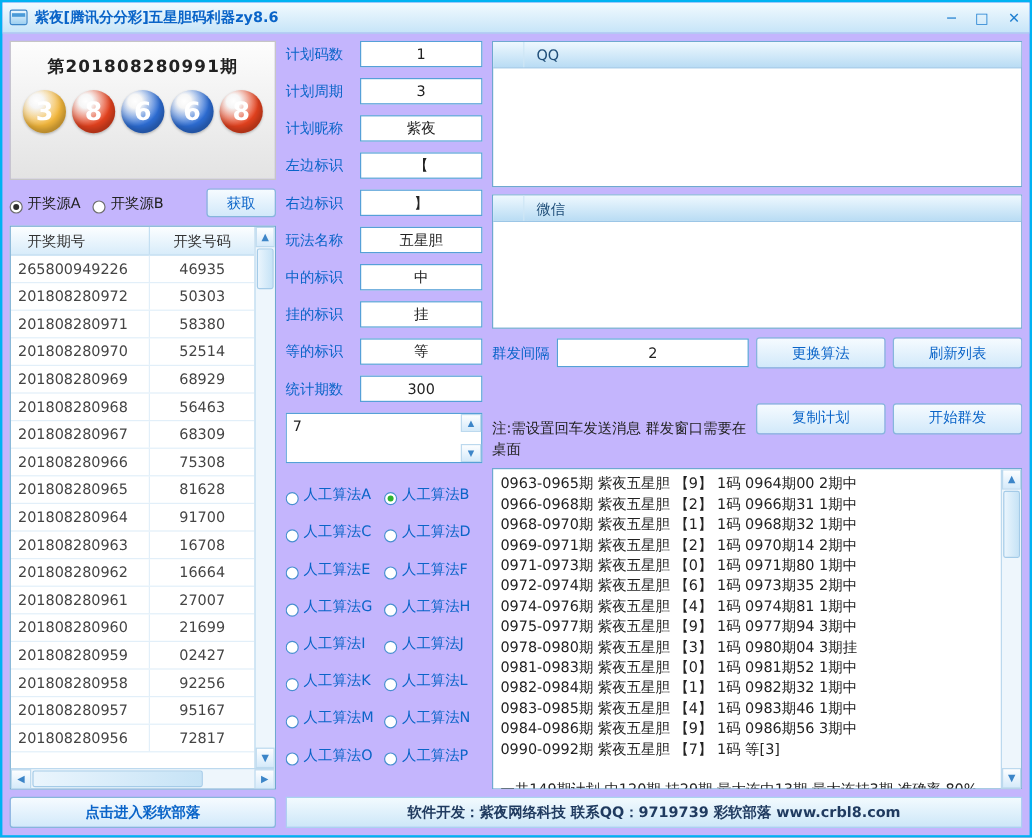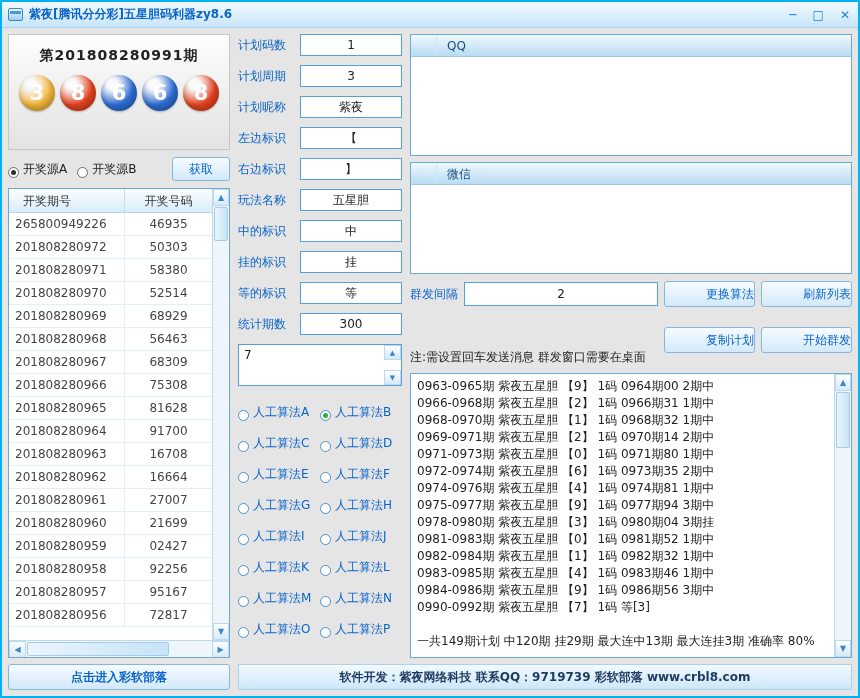--- a/index.html
+++ b/index.html
@@ -1,18 +1,18 @@
 <!DOCTYPE html>
 <html><head>
 <meta charset="utf-8">
 <style>
   * { margin:0; padding:0; box-sizing:border-box; cursor:default; }
   html,body { background:#9db8cc; font-family:"DejaVu Sans","Liberation Sans",sans-serif; }
   .window{
-    width:860px;height:698px;border:2px solid #00b2f2;background:#e5e5e5;
+    width:860px;height:698px;border:2px solid #00b2f2;background:#c4b5fd;
     display:flex;flex-direction:column;font-size:12px;color:#222;overflow:hidden;
   }
   
   .titlebar{height:26px;flex:none;display:flex;align-items:center;gap:6px;padding:0 8px 0 6px;
     background:linear-gradient(#f2fafe,#c7e5f8);border-bottom:1px solid #a9d3ef;}
   .app-icon{width:15px;height:13px;border:1px solid #3c85c8;background:linear-gradient(#eaf6ff,#9fd0f0);
     border-radius:2px;position:relative;flex:none;}
   .app-icon::after{content:"";position:absolute;left:1px;right:1px;top:2px;height:3px;background:#4a9ad8;}
   .title{color:#0a64c8;font-weight:bold;font-size:12px;}
   .win-btns{margin-left:auto;display:flex;gap:16px;align-items:center;}
@@ -82,21 +82,21 @@
   .qq-box{height:122px;margin-bottom:6px;}
   .wx-box{height:112px;}
   .list-header{height:22px;flex:none;display:flex;align-items:center;
     background:linear-gradient(#eef8fe,#b9dcf4);border-bottom:1px solid #9cc6e6;color:#1f4e79;}
   .lh-narrow{width:26px;height:100%;border-right:1px solid #cfe6f6;flex:none;}
   .lh-label{padding-left:10px;line-height:22px;}
   .list-body{flex:1;}
   .ctrl-row{display:flex;align-items:center;gap:6px;margin-top:7px;flex:none;}
   .ctrl-label{color:#0a64c8;flex:none;}
   .ctrl-input{flex:1;height:24px;line-height:22px;border:1px solid #56a0d8;background:#fff;text-align:center;}
-  .ctrl-row .btn{width:91px;height:26px;flex:none;text-align:right;}
+  .ctrl-row .btn{width:108px;height:26px;flex:none;}
   .note{flex:1;color:#222;margin-top:35px;}
   .plan-box{flex:1;margin-top:7px;border:1px solid #6fa8d0;background:#fff;display:flex;overflow:hidden;}
   .plan-lines{flex:1;padding:4px 6px;overflow:hidden;}
   .plan-line{line-height:17px;white-space:nowrap;color:#222;}
   
   .statusbar{height:26px;flex:none;margin-top:6px;display:flex;align-items:center;justify-content:center;
     background:linear-gradient(#f2fafe,#cde7f8);border:1px solid #a9d3ef;color:#1f3a5f;font-weight:bold;}
 </style>
 </head>
 <body>

